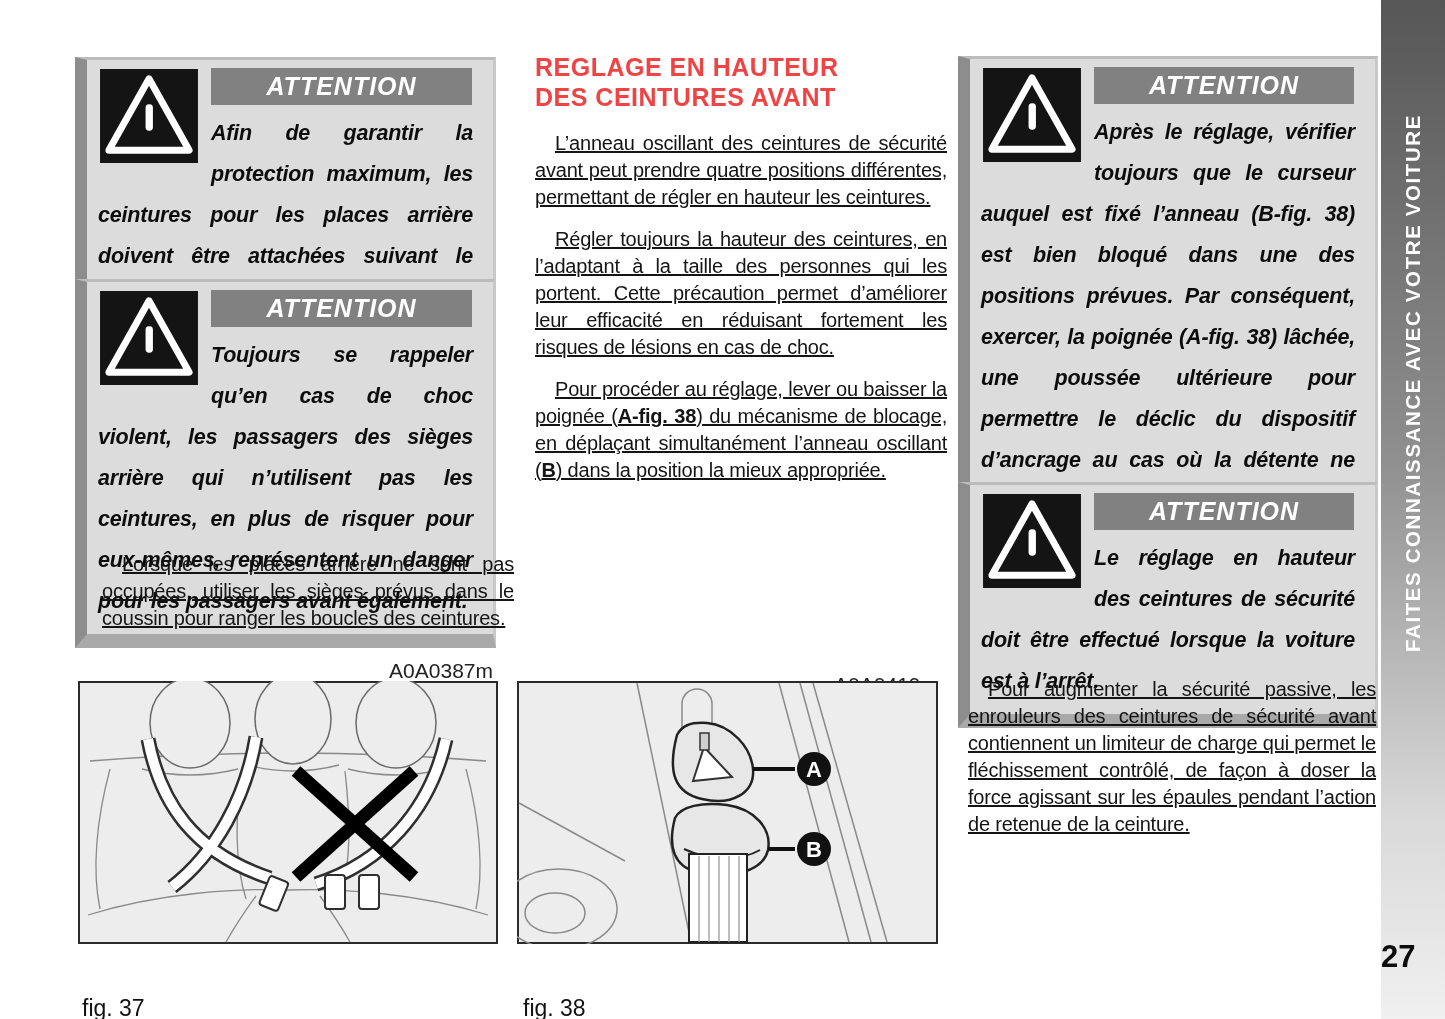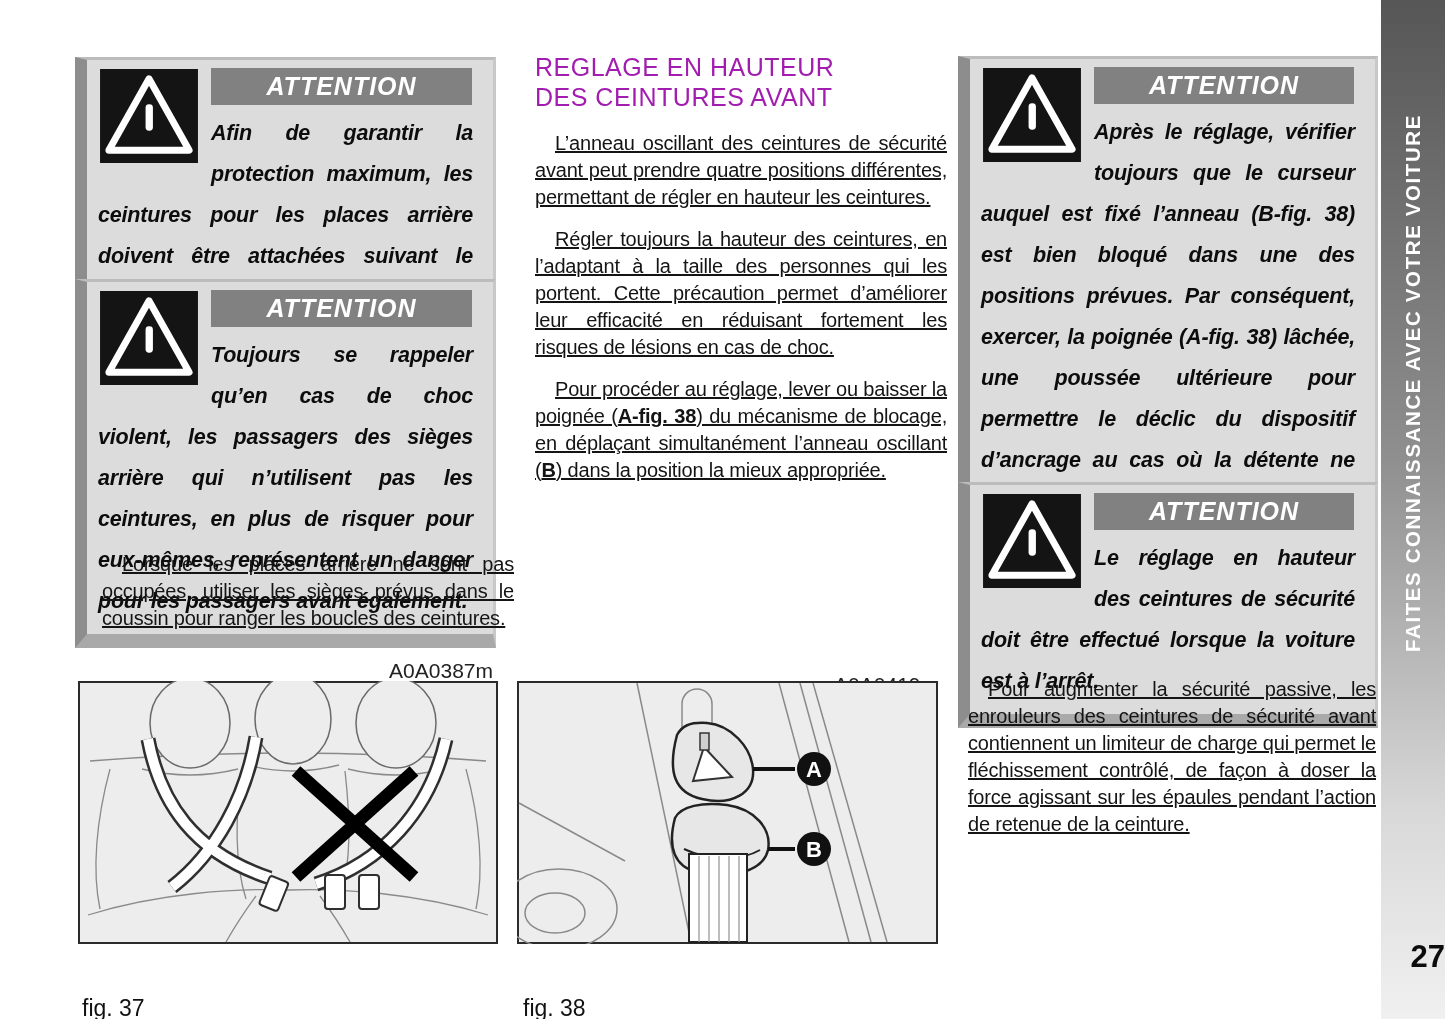--- a/index.html
+++ b/index.html
@@ -13,39 +13,39 @@
         padding:7px 20px 12px 11px;box-sizing:border-box;}
   .wicon{float:left;width:98px;height:94px;margin:2px 13px 3px 2px;}
   .wicon svg{display:block;width:100%;height:100%;}
   .wbar{overflow:hidden;background:#818181;margin:1px 1px 8px 0;text-align:center;
         font-style:italic;font-weight:bold;color:#fff;font-size:25px;line-height:37px;
         letter-spacing:1px;}
   .wtext{font-weight:bold;font-style:italic;font-size:21.5px;line-height:41px;
          text-align:justify;color:#0c0c0c;letter-spacing:-0.2px;}
 
   
-  .heading{font-weight:normal;font-size:25px;line-height:30px;letter-spacing:0.5px;color:#a21caf;}
+  .heading{font-weight:bold;font-size:25px;line-height:30px;letter-spacing:0.5px;color:#ef4444;}
   .body-p{font-size:20px;line-height:27px;text-align:justify;text-indent:20px;
           margin:0 0 15px 0;color:#141414;letter-spacing:-0.2px;text-decoration:underline;}
   .body-p b{font-weight:bold;}
 
   
   .figcode{position:absolute;font-size:21px;font-weight:normal;text-align:right;color:#222;}
   .figframe{position:absolute;}
   .figframe svg{display:block;}
   .figcaption{position:absolute;font-size:23px;color:#111;margin-top:47px;}
 
   
   .sidebar{position:absolute;left:1381px;top:0;width:64px;height:1019px;
            background:linear-gradient(#565656,#8f8f8f 45%,#d9d9d9 80%,#f0f0f0);}
   .sidebar-title{position:absolute;top:52px;left:50%;height:600px;
                  transform:translateX(-50%) rotate(180deg);
                  writing-mode:vertical-rl;white-space:nowrap;
                  color:#fff;font-weight:bold;font-size:20.5px;letter-spacing:1.6px;}
-  .pagenum{position:absolute;bottom:44px;left:0;width:100%;text-align:right;
+  .pagenum{position:absolute;bottom:44px;left:0;width:100%;text-align:left;
            font-weight:bold;font-size:31px;color:#0c0c0c;}
 
   
   #box1{left:75px;top:57px;width:421px;}
   #box2{left:75px;top:279px;width:421px;}
   #left-para{position:absolute;left:102px;top:551px;width:412px;}
   #fig37-code{left:75px;top:659px;width:418px;}
   #fig37{left:78px;top:681px;width:420px;height:263px;}
   #fig37-cap{left:82px;top:948px;}
   #mid-col{position:absolute;left:535px;top:52px;width:412px;}

